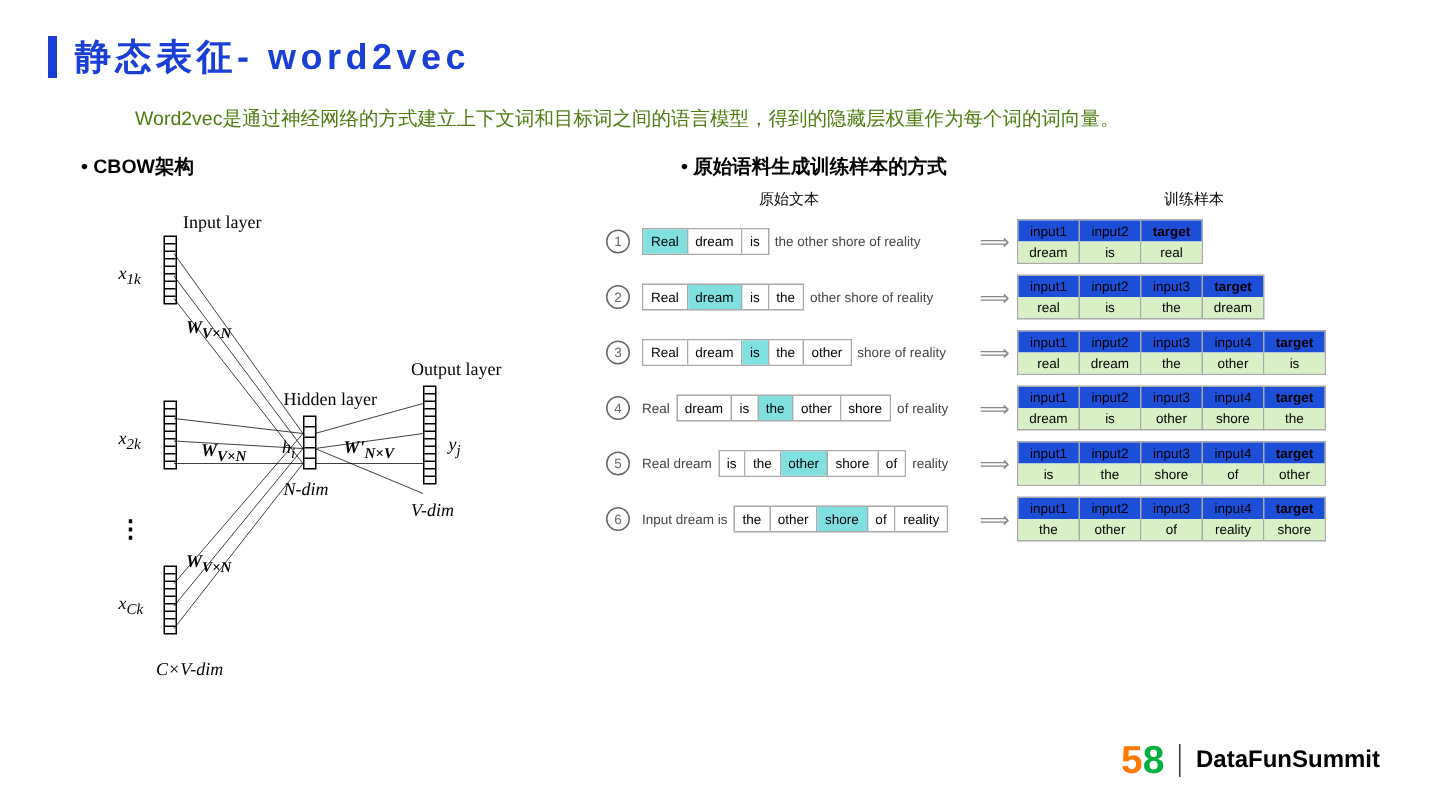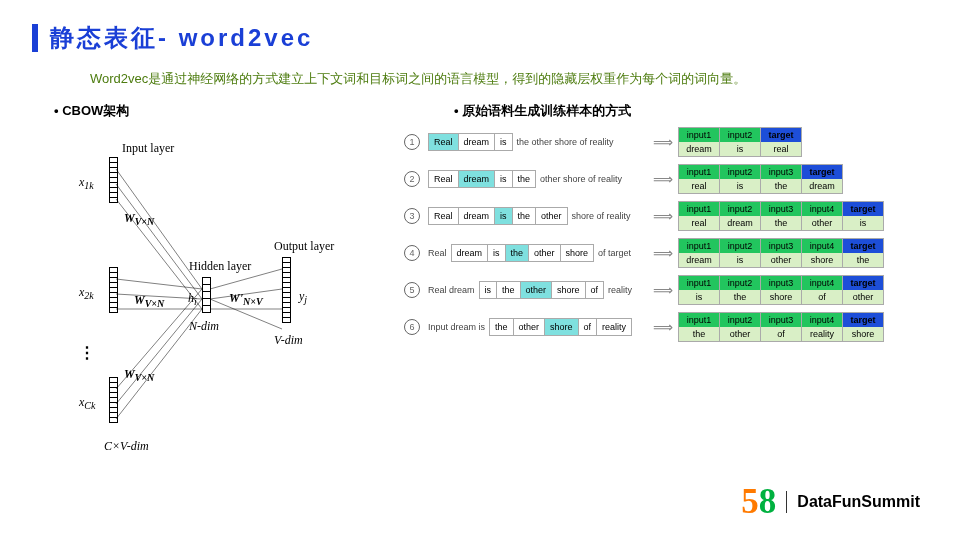--- a/index.html
+++ b/index.html
@@ -31,28 +31,28 @@
   .cell { padding:3px 5px; border-right:1px solid #aaa; font-size:9px; background:#fff;}
   .cell:last-child{border-right:0;}
   .cell.hl { background:#7fe0df; }
   .rest { margin-left:4px; color:#444; font-size:9px;}
   .pre { margin-right:4px; color:#444; font-size:9px;}
   .arrow { width:30px; text-align:center; font-size:14px; color:#888;}
   .train { display:flex; flex-direction:column; border:1px solid #aaa; }
   .trow { display:flex; }
   .tc { width:40px; text-align:center; font-size:9px; padding:2px 0; border-right:1px solid #aaa;}
   .tc:last-child{border-right:0;}
-  .trow.hdr .tc { background:#22c55e; }
+  .trow.hdr .tc { background:#1d4ed8; }
   .trow.hdr .tc.tgt { background:#1d4ed8;font-weight:bold; }
   .trow.val .tc { background:#d9efc6; }
   .headers-over{display:flex;font-size:10px;margin-bottom:2px;}
   .ho-l{width:200px;text-align:center;}
   .ho-r{flex:1;text-align:center;}
   .footer { position:absolute; right:40px; bottom:18px; display:flex; align-items:center; gap:10px;}
-  .logo58 { font-weight:bold; font-size:35px; font-family:Liberation Serif, serif; }
+  .logo58 { font-weight:bold; font-size:26px; font-family:Liberation Sans, sans-serif; }
   .l5{color:#ff7a00;} .l8{position:relative;}
   .l8a{color:#00b140;}
   .divider{width:1px;height:22px;background:#333;}
   .brand{font-weight:bold;font-size:16px;}
 </style>
 </head>
 <body>
 
 <div class="title-bar">
   <div class="title-accent"></div>
@@ -151,20 +151,26 @@
         </div>
       <div class="lbl it" style="left:275px;top:150px;"><span>y</span><sub>j</sub></div>
       <div class="lbl it" style="left:250px;top:194px;">V-dim</div>
       <div class="lbl it" style="left:80px;top:300px;">C×V-dim</div>
     </div>
   </div>
 
   <div class="col-right">
     <div class="bullet-hdr" style="margin-left:70px;">原始语料生成训练样本的方式</div>
     <div class="right-wrap">
+      <div class="headers-over">
+        <div style="width:22px;"></div>
+        <div class="ho-l mini-hdr">原始文本</div>
+        <div style="width:30px;"></div>
+        <div class="ho-r mini-hdr">训练样本</div>
+      </div>
       <div id="rows-host">
           <div class="row">
             <div class="num">1</div>
             <div class="src" style="width: 220px;">
               <div class="ctx">
                 <div class="cell hl">Real</div>
                 <div class="cell">dream</div>
                 <div class="cell">is</div>
               </div>
               <div class="rest">the other shore of reality</div>
@@ -244,21 +250,21 @@
             <div class="num">4</div>
             <div class="src" style="width: 220px;">
               <div class="pre">Real</div>
               <div class="ctx">
                 <div class="cell">dream</div>
                 <div class="cell">is</div>
                 <div class="cell hl">the</div>
                 <div class="cell">other</div>
                 <div class="cell">shore</div>
               </div>
-              <div class="rest">of target</div>
+              <div class="rest">of reality</div>
             </div>
             <div class="arrow">⟹</div>
             <div class="train">
               <div class="trow hdr">
                 <div class="tc">input1</div>
                 <div class="tc">input2</div>
                 <div class="tc">input3</div>
                 <div class="tc">input4</div>
                 <div class="tc tgt">target</div>
               </div>

